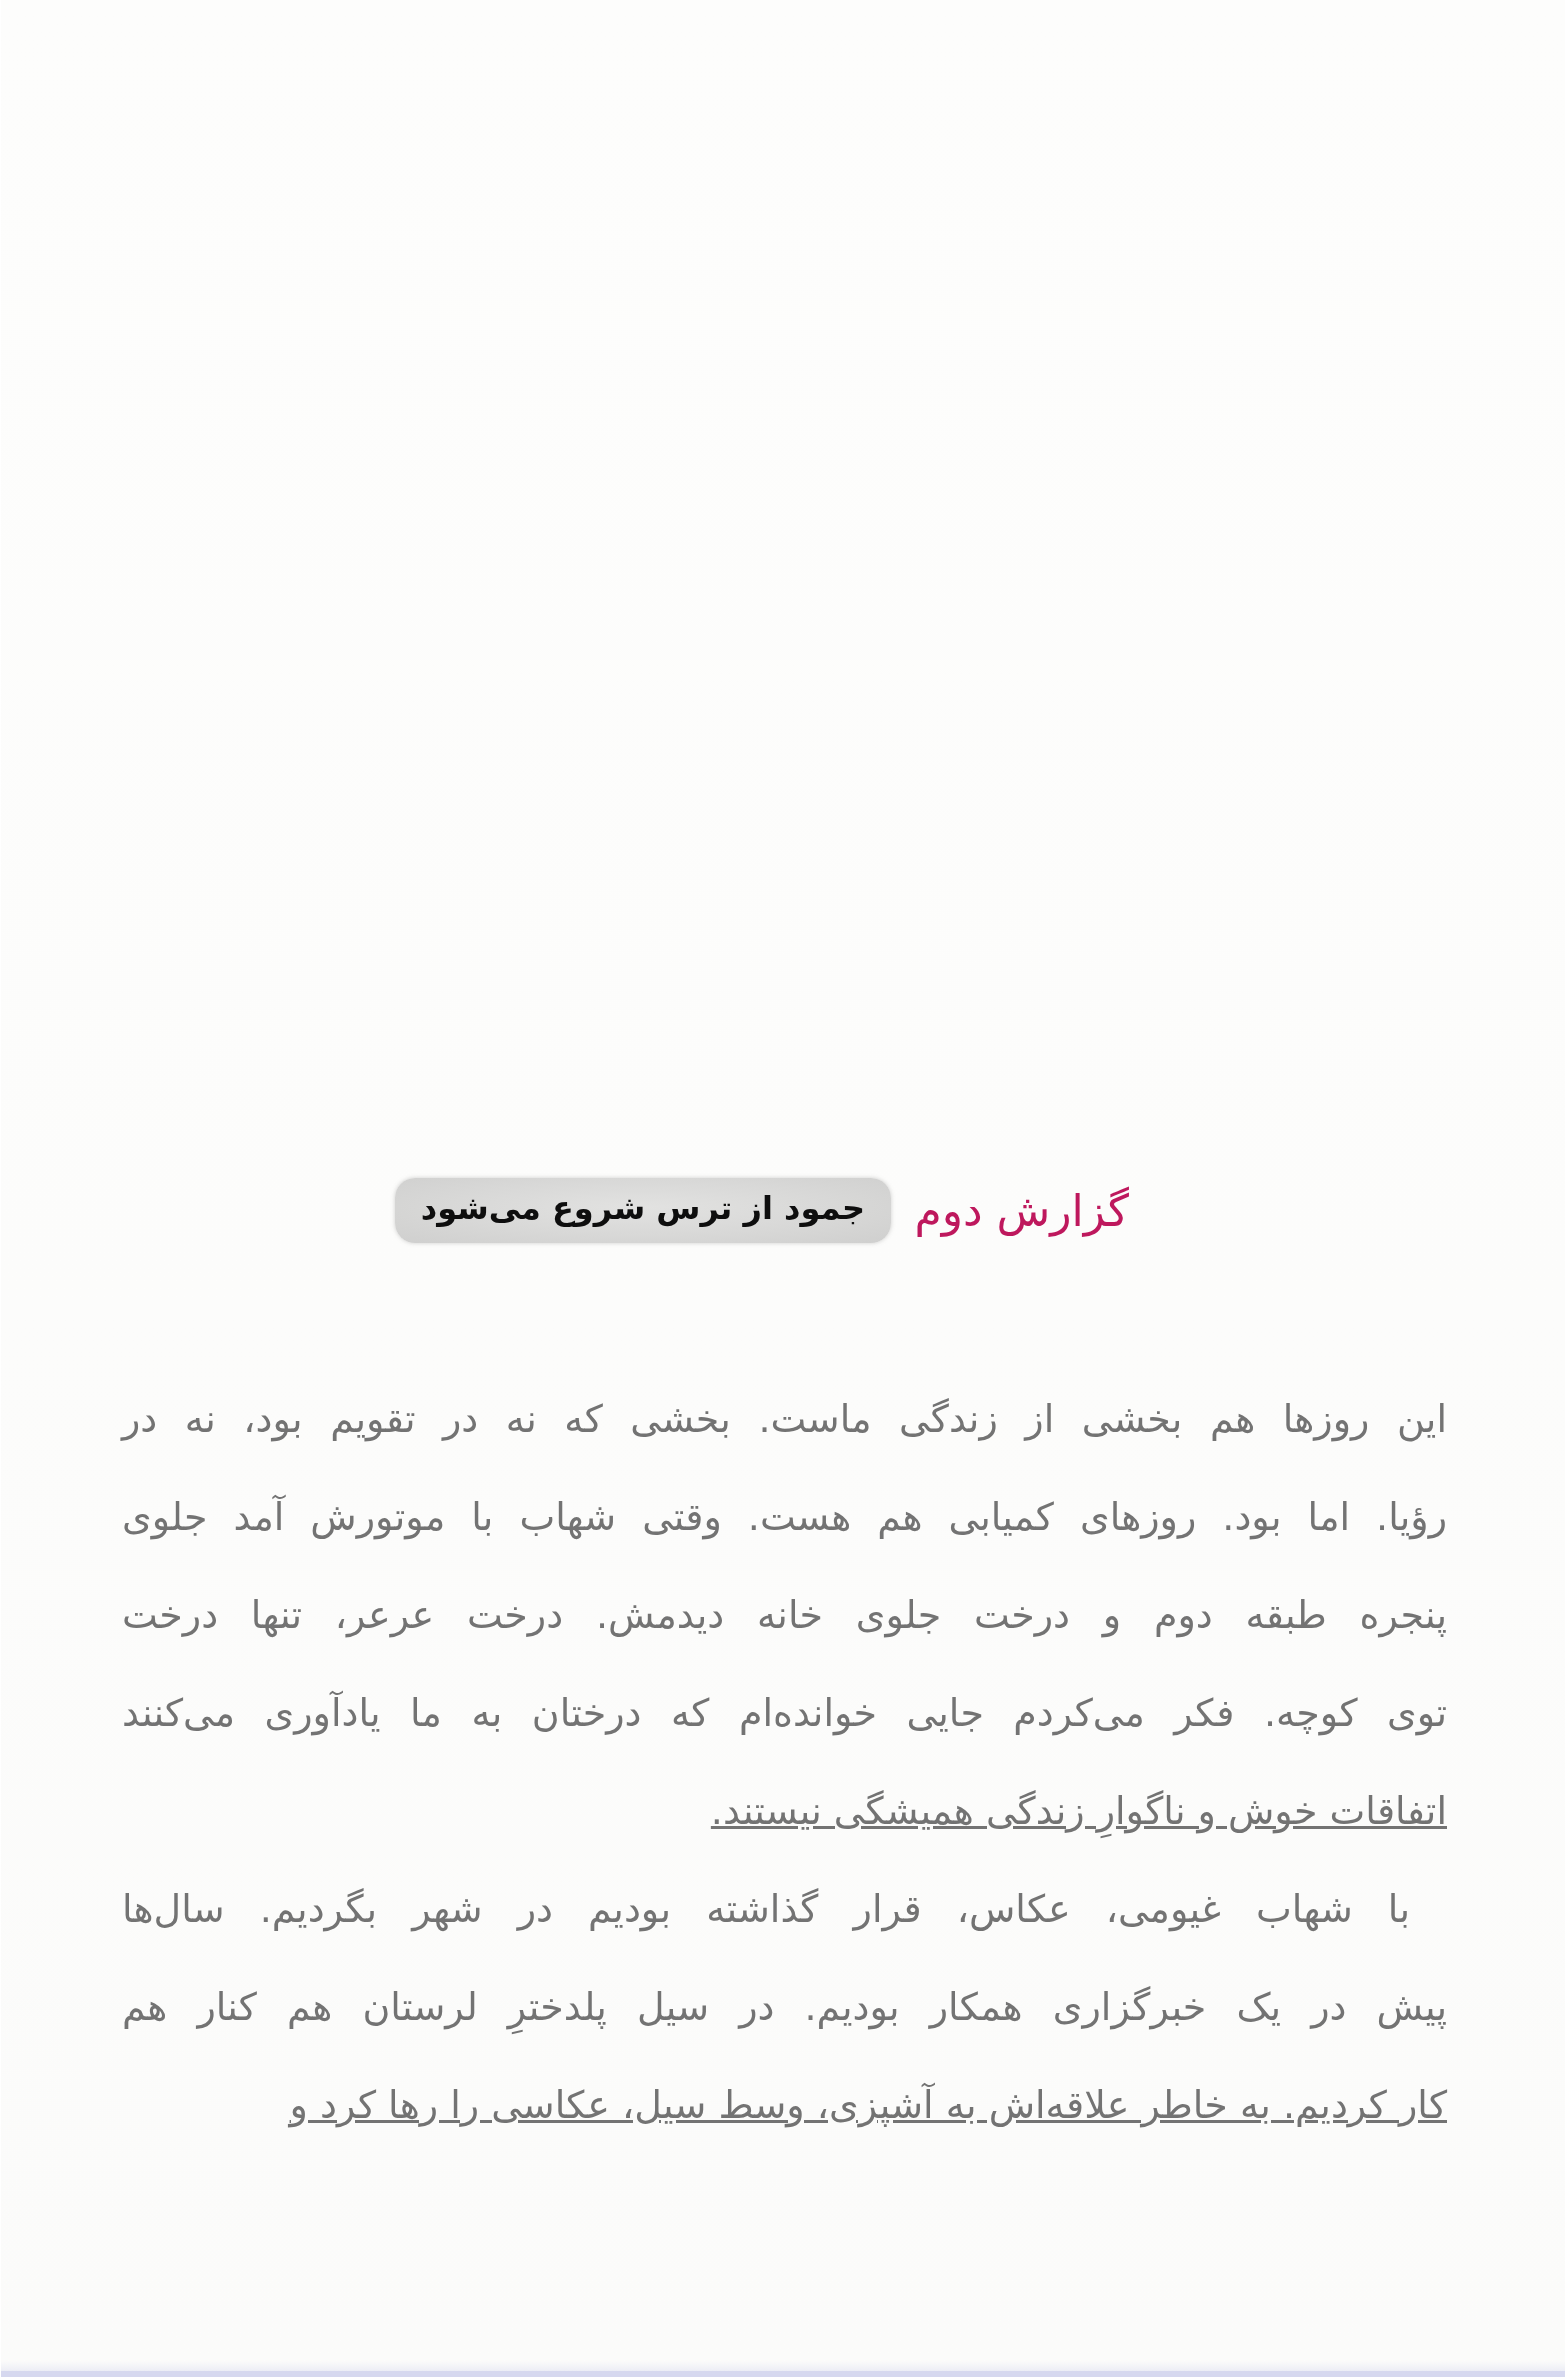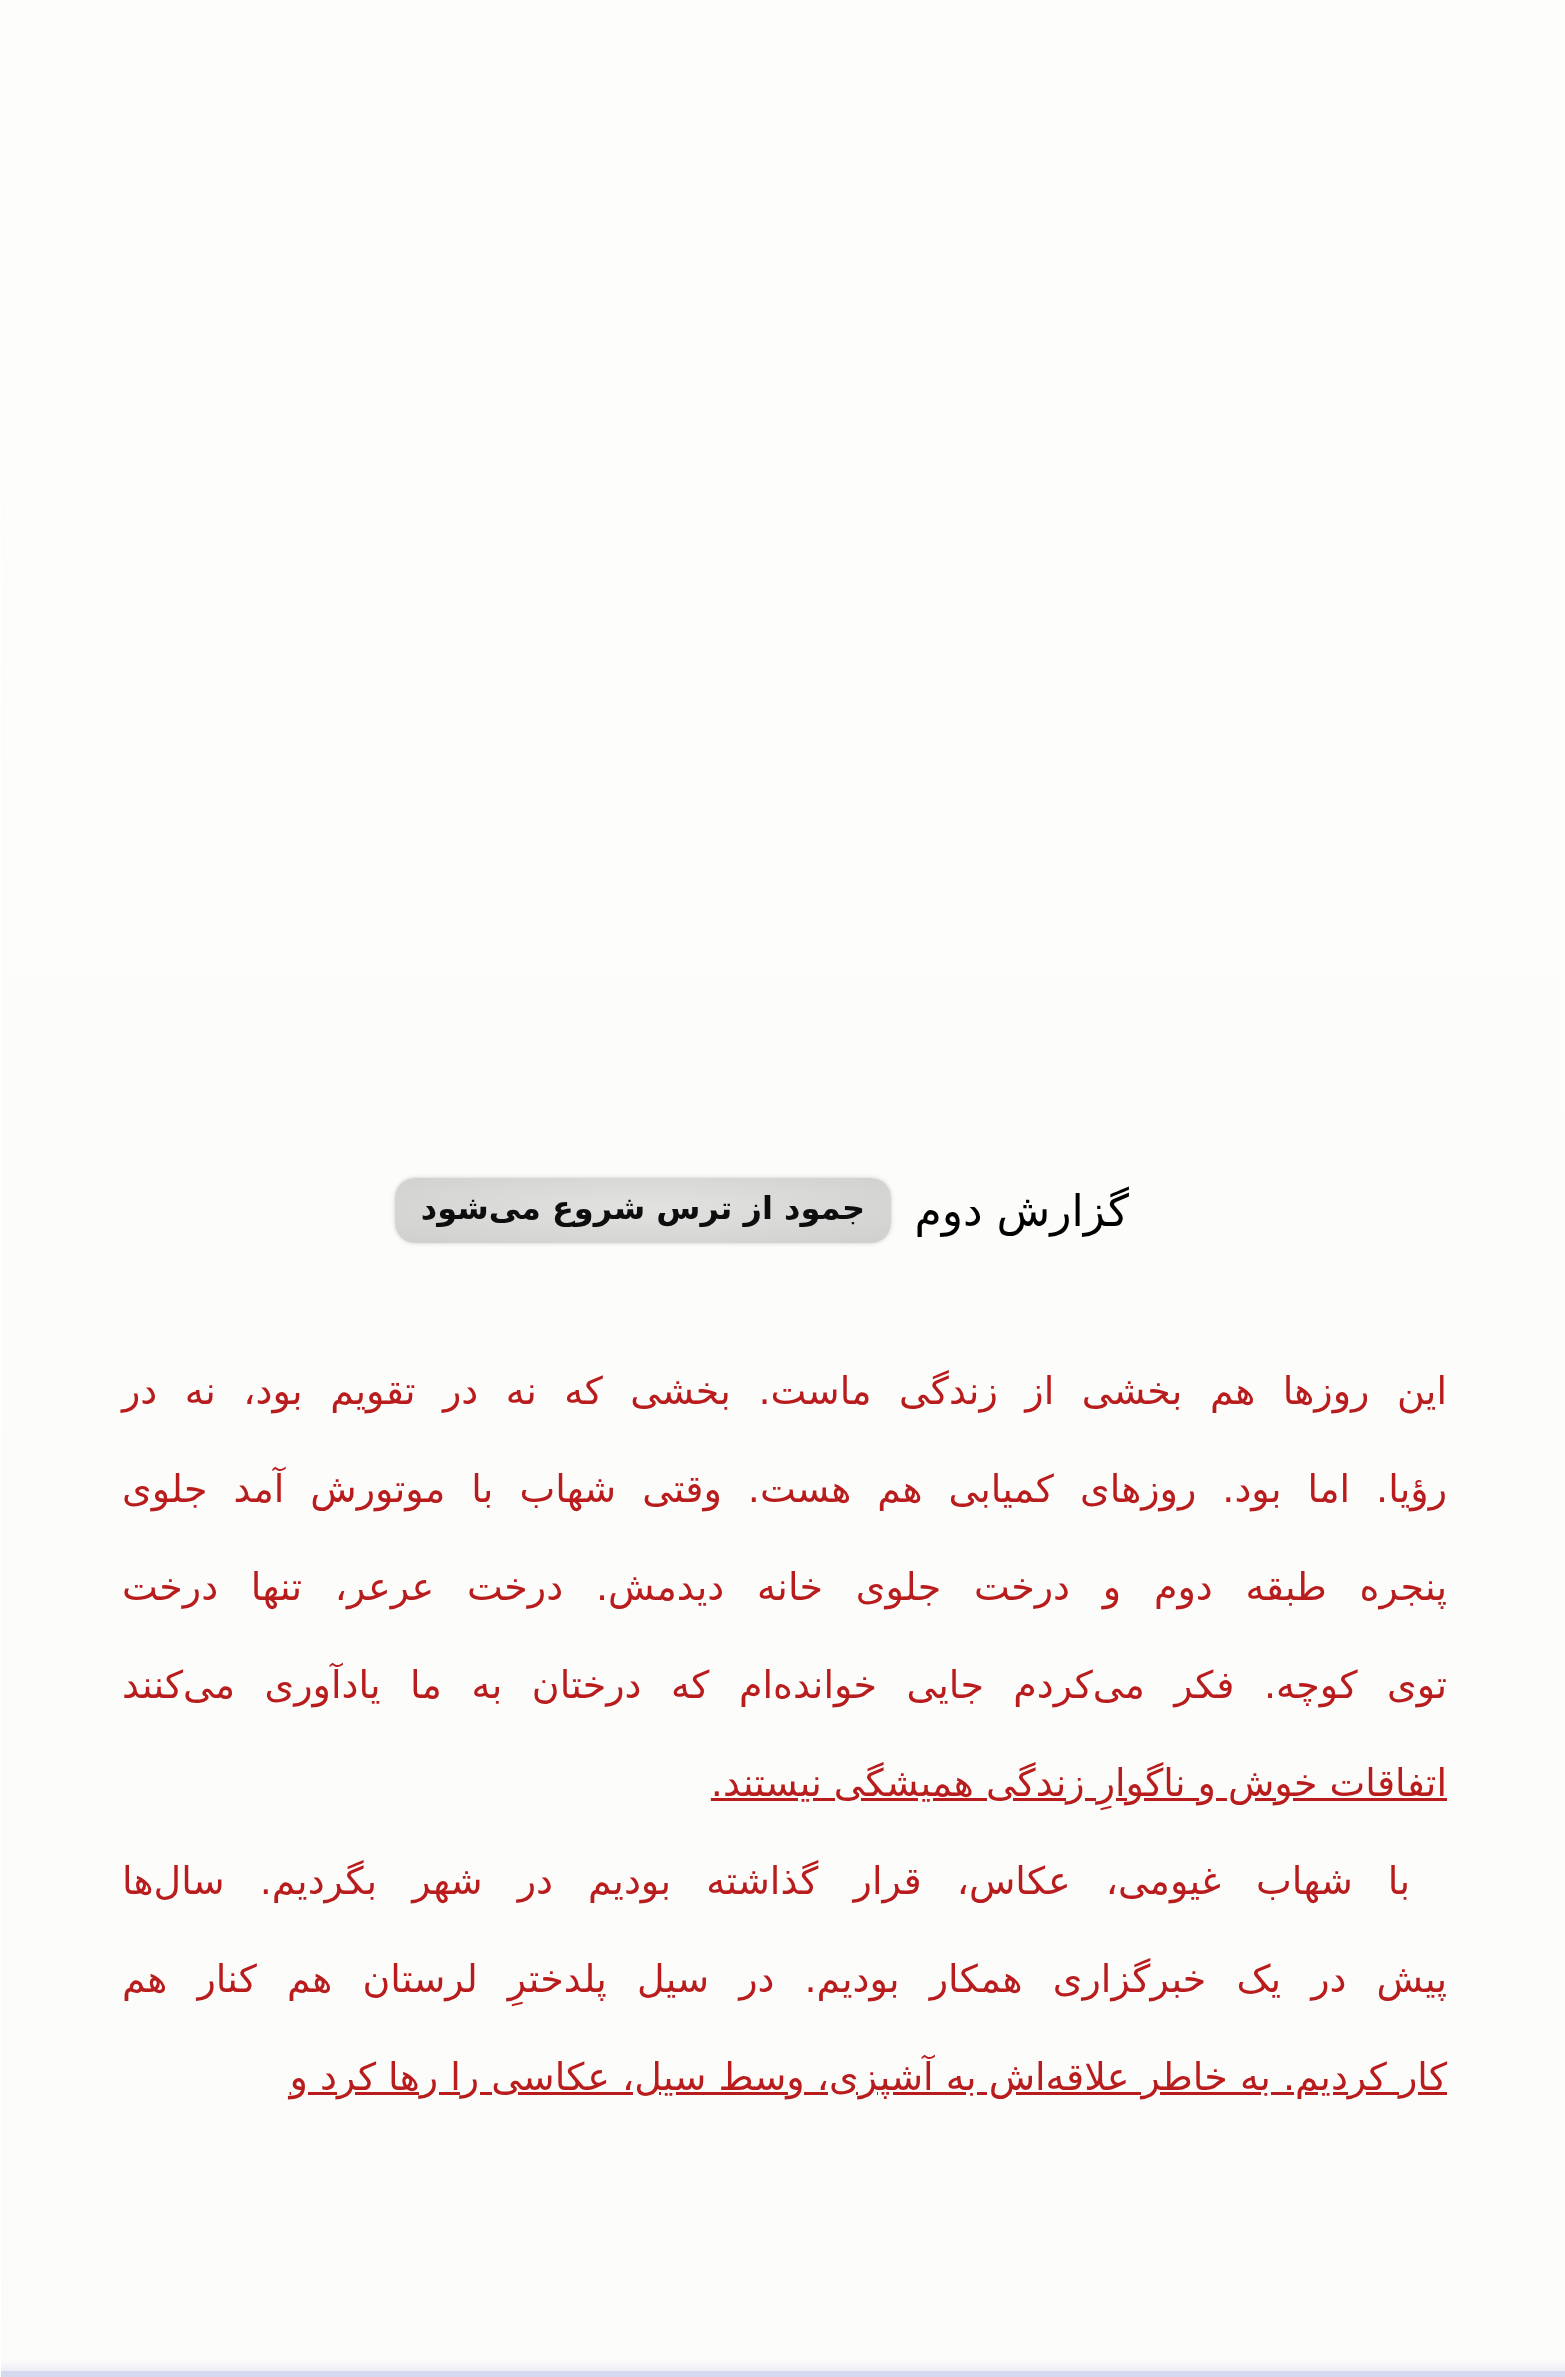--- a/index.html
+++ b/index.html
@@ -29,42 +29,42 @@
     direction: rtl;
     display: flex;
     align-items: center;
     justify-content: flex-start; 
     gap: 24px;
     white-space: nowrap;
   }
   .heading-label {
     font-size: 44px;
     font-weight: 400;
-    color: #000000;
+    color: #be185d;
     letter-spacing: 0;
   }
   .heading-title {
     background: radial-gradient(ellipse at 50% 45%, #e2e2e1 0%, #d8d8d7 55%, #cfcfce 100%);
     border-radius: 20px;
     padding: 11.3px 25.5px 15.6px 25.5px;
     font-size: 32px;
     font-weight: 700;
     color: #0e0e0e;
     box-shadow: 0 0 4.2px rgba(120,120,120,0.35);
   }
   
   .body-text {
     position: absolute;
-    top: 1342px;
+    top: 1370px;
     left: 122px;
     width: 1325px;
     direction: rtl;
     font-size: 38px;
     line-height: 98px;
-    color: #b91c1c;
+    color: #737373;
   }
   .text-line {
     text-align: justify;
     text-align-last: justify;
     text-justify: inter-word;
     white-space: nowrap;
   }
   .text-line.last {
     text-align: right;
     text-align-last: right;

